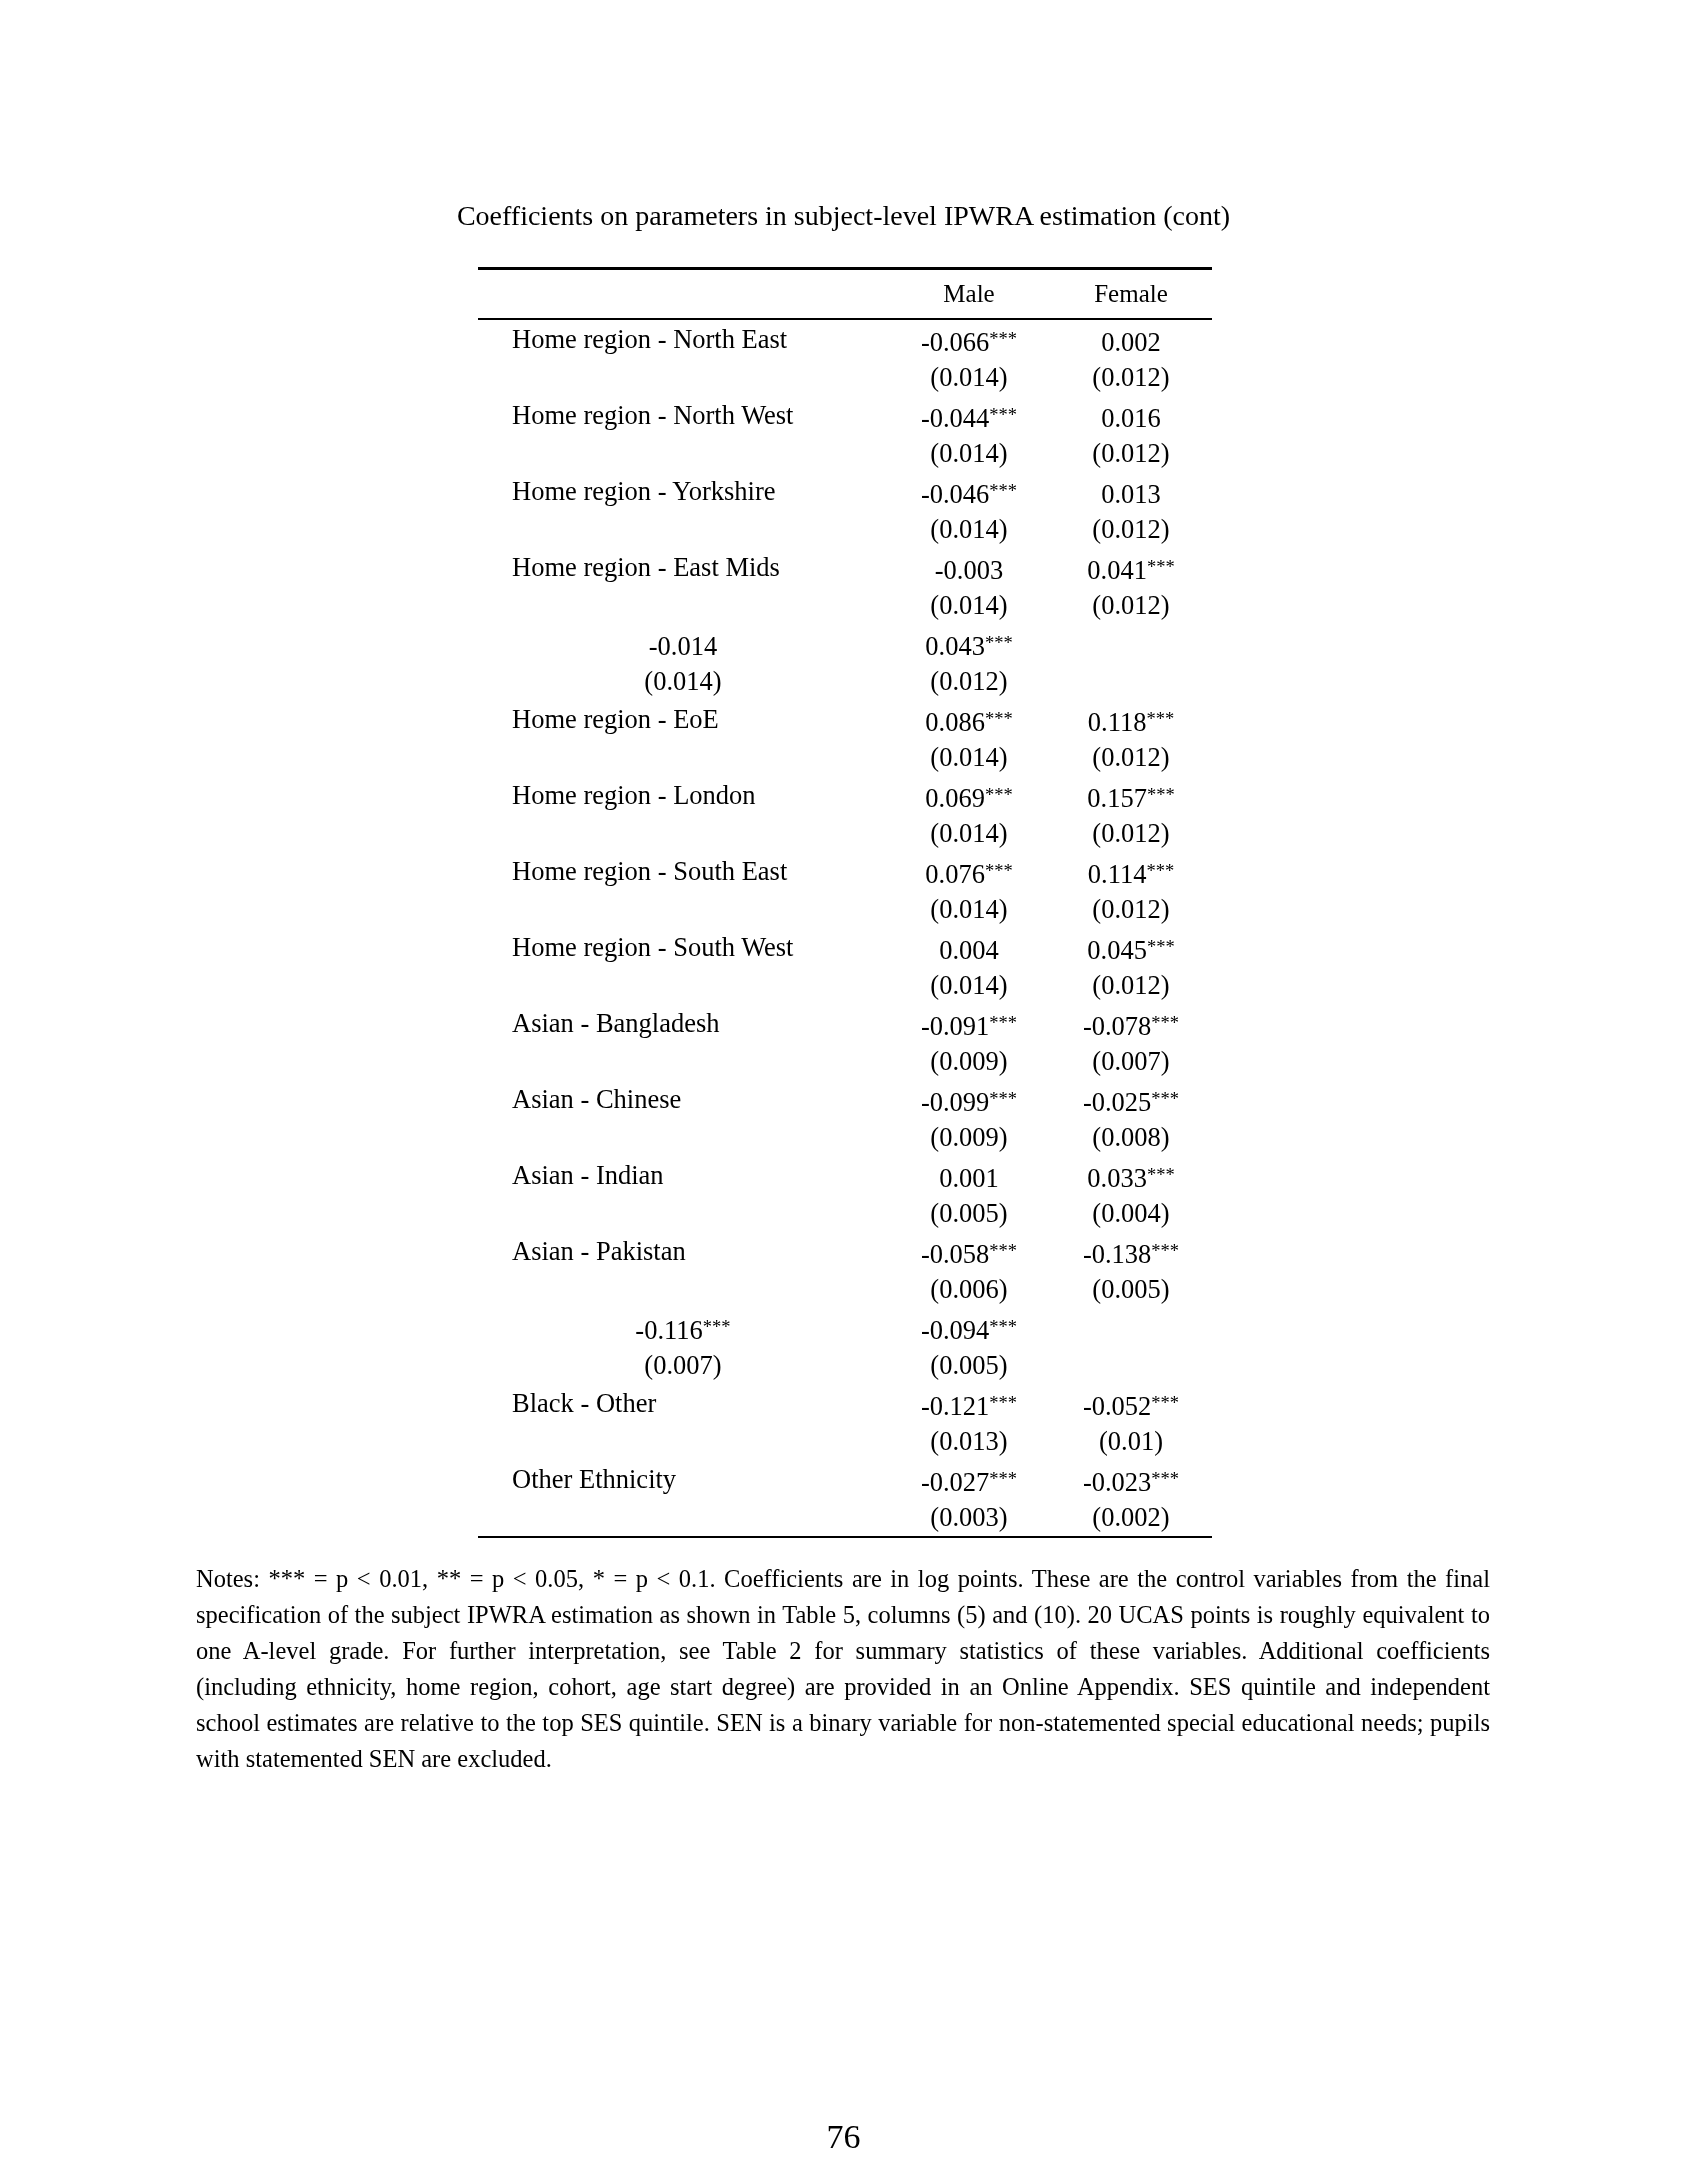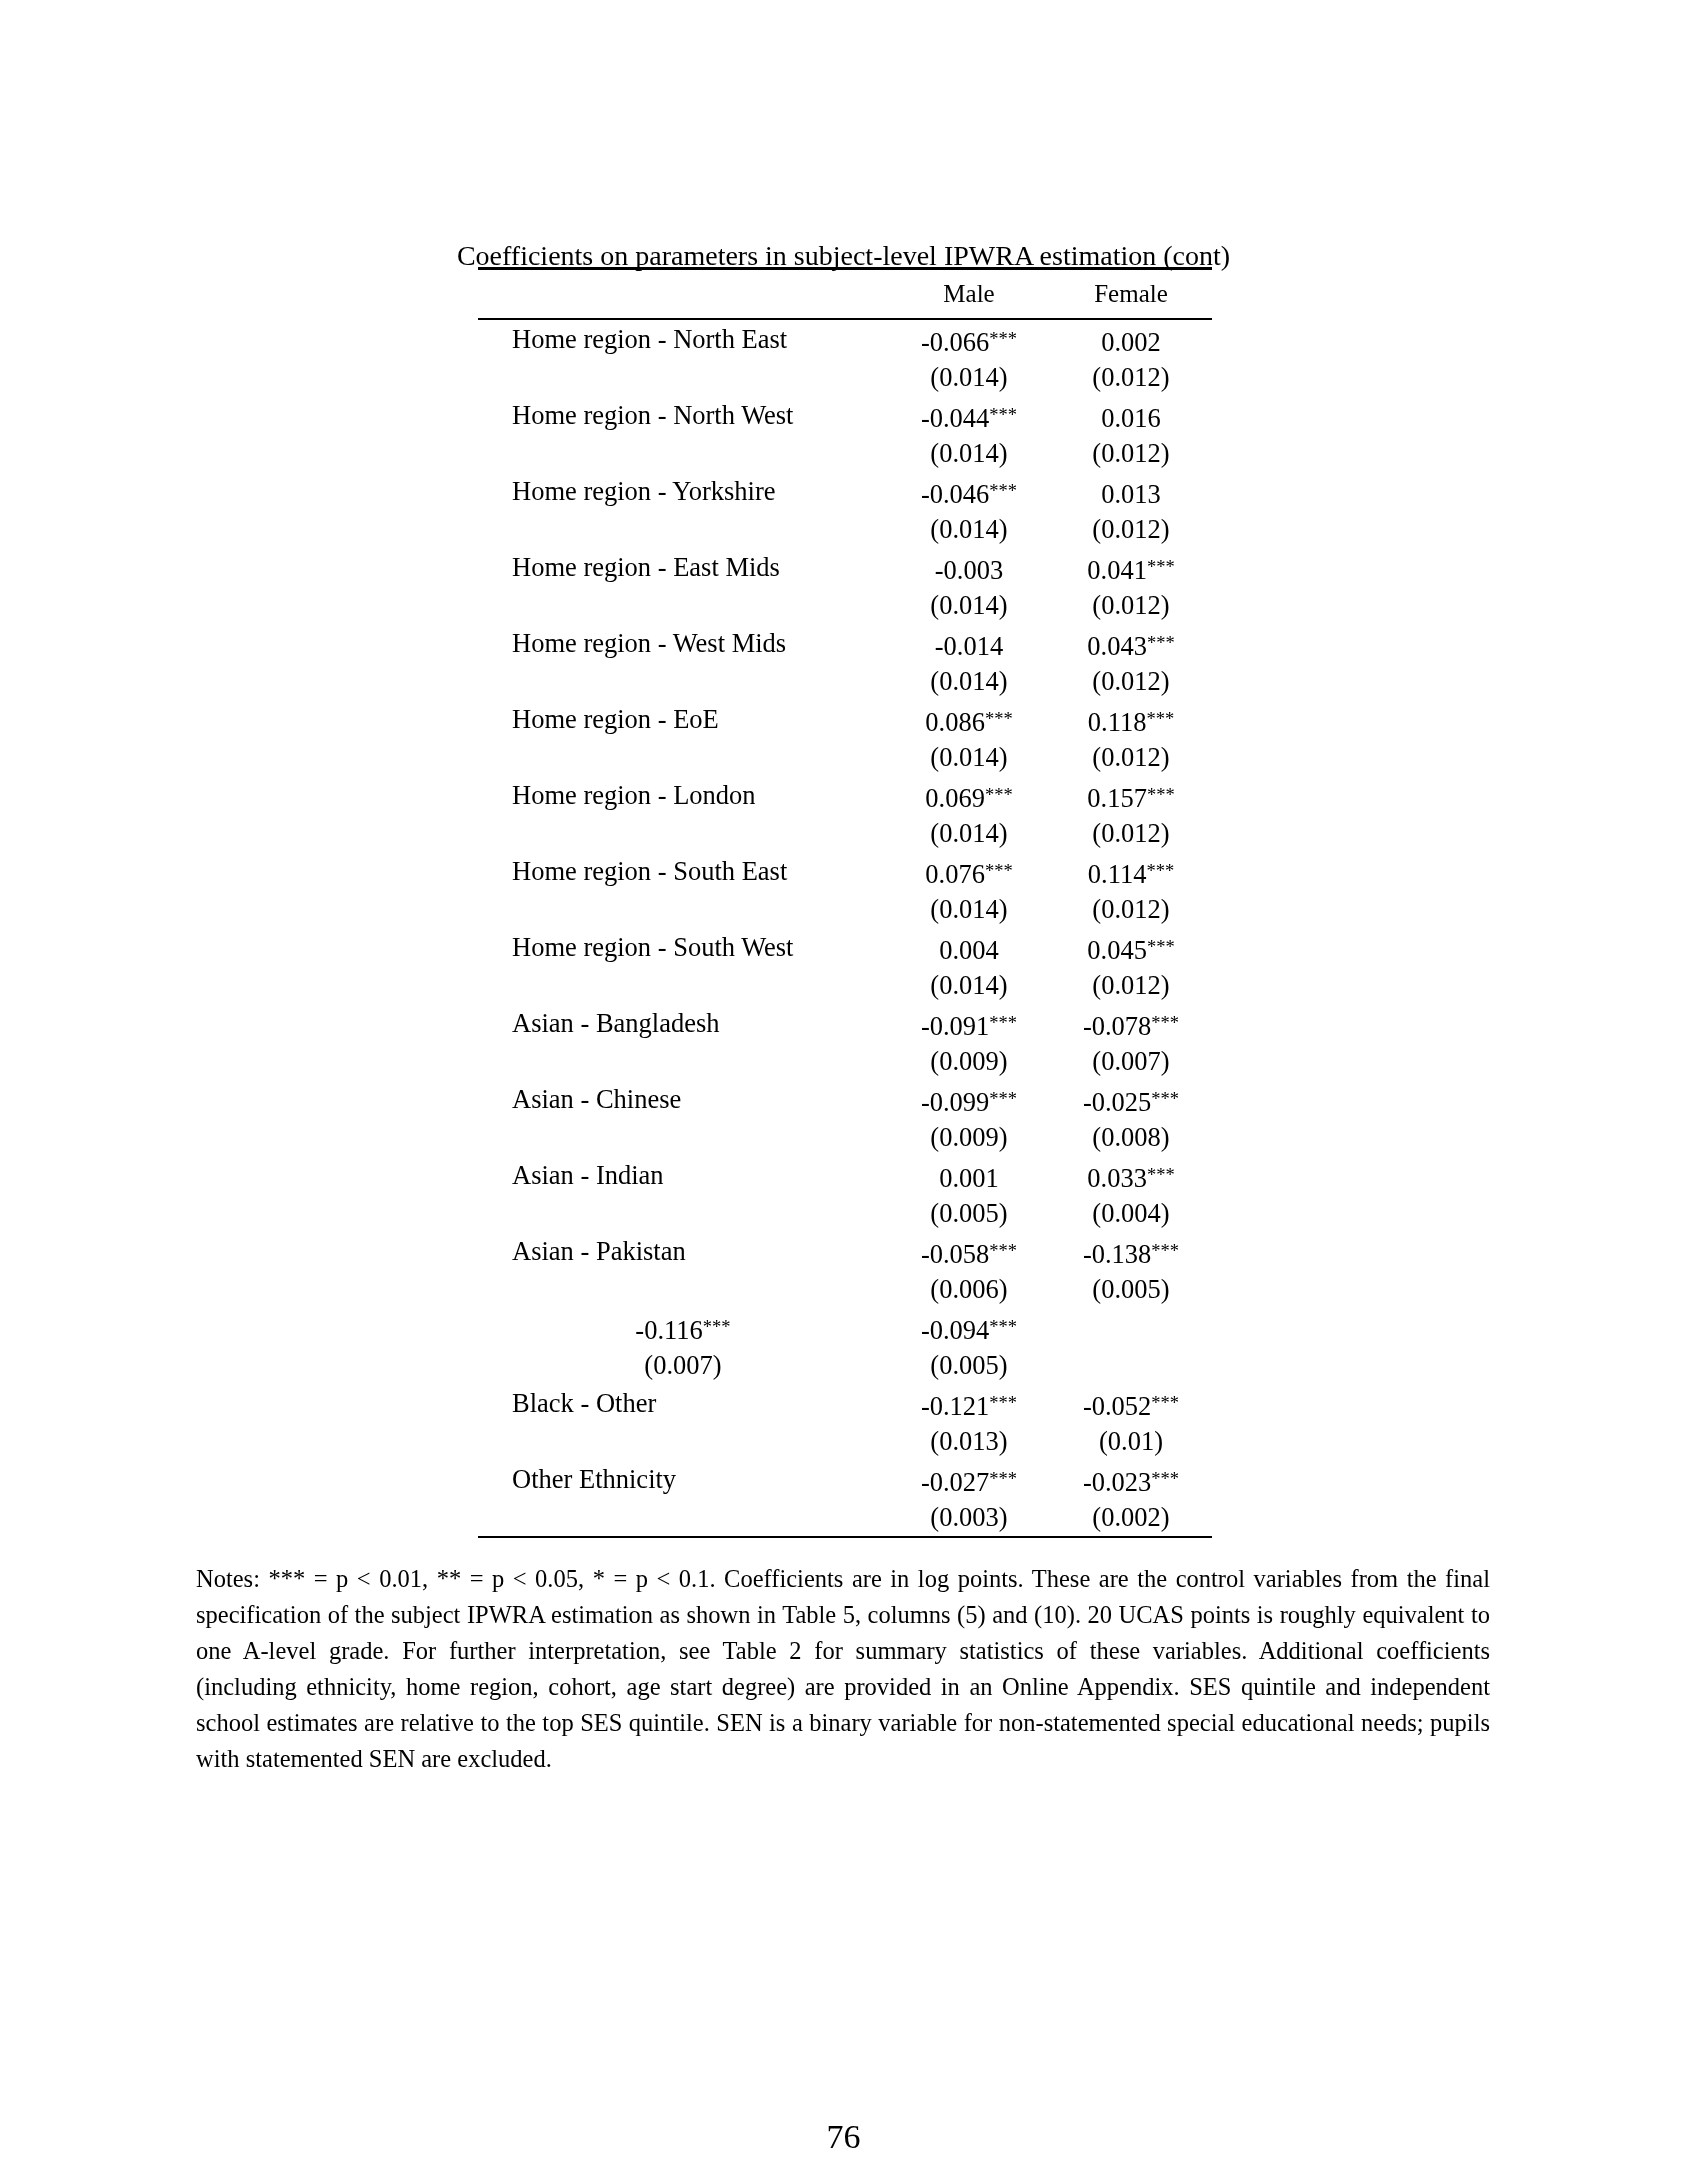--- a/index.html
+++ b/index.html
@@ -13,21 +13,20 @@
     overflow: hidden;
   }
   .caption {
     position: absolute;
     top: 200px;
     left: 0;
     width: 1687px;
     text-align: center;
     font-size: 28px;
     white-space: nowrap;
-    margin-top: 40px;
   }
   .table {
     position: absolute;
     left: 478px;
     top: 267px;
     width: 734px;
   }
   .rule { width: 100%; background: #000000; }
   .rule.thick { height: 2.6px; }
   .rule.thin { height: 2px; }
@@ -111,21 +110,20 @@
         </div>
         <div class="trow">
           <div class="cell label">Home region - East Mids</div>
           <div class="cell val"><span>-0.003</span><span class="stars"></span></div>
           <div class="cell val"><span>0.041</span><span class="stars">***</span></div>
           <div class="cell"></div>
           <div class="cell val">(0.014)</div>
           <div class="cell val">(0.012)</div>
         </div>
         <div class="trow">
-          <div class="cell label">Home region - West Mids</div>
           <div class="cell val"><span>-0.014</span><span class="stars"></span></div>
           <div class="cell val"><span>0.043</span><span class="stars">***</span></div>
           <div class="cell"></div>
           <div class="cell val">(0.014)</div>
           <div class="cell val">(0.012)</div>
         </div>
         <div class="trow">
           <div class="cell label">Home region - EoE</div>
           <div class="cell val"><span>0.086</span><span class="stars">***</span></div>
           <div class="cell val"><span>0.118</span><span class="stars">***</span></div>

